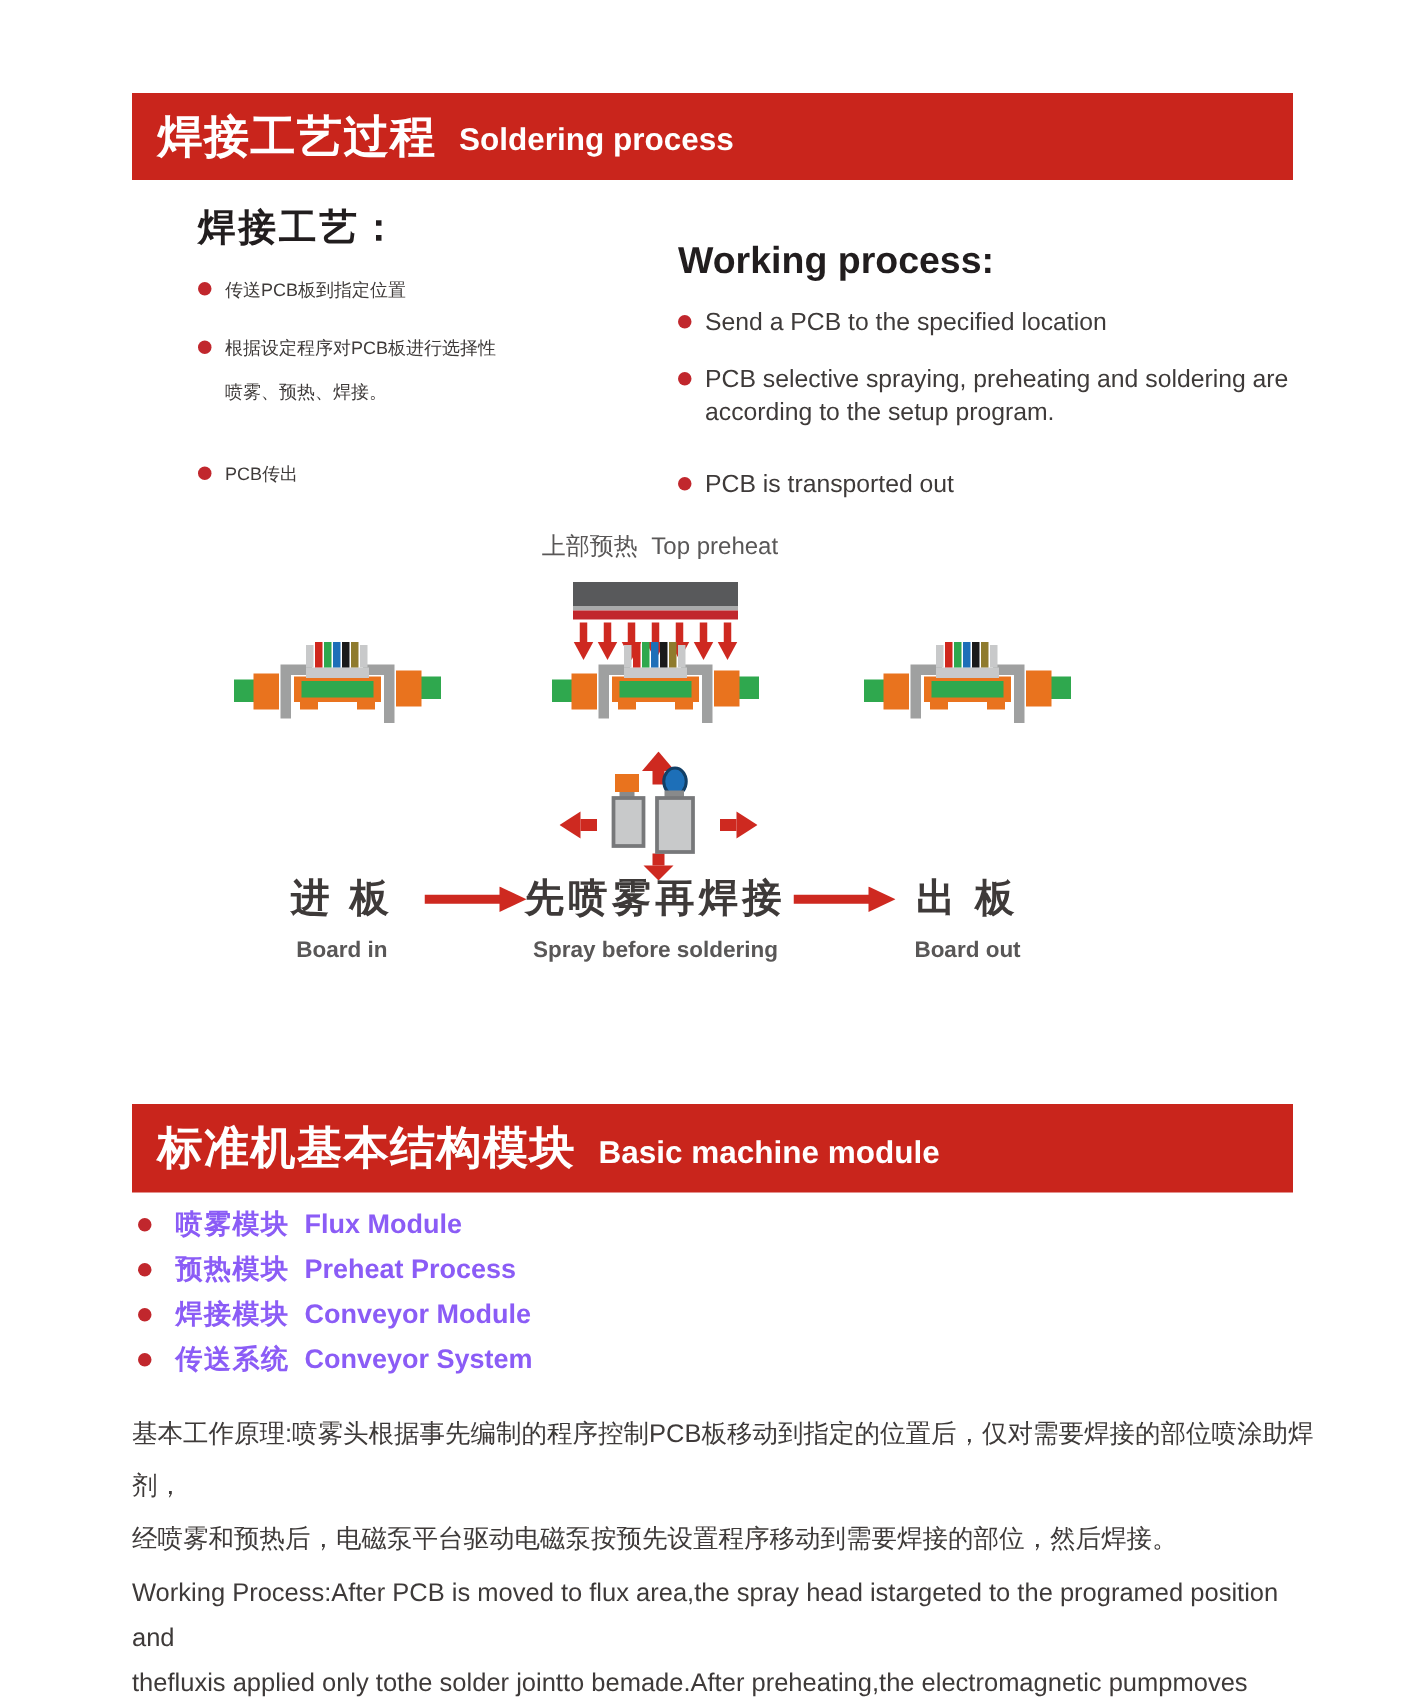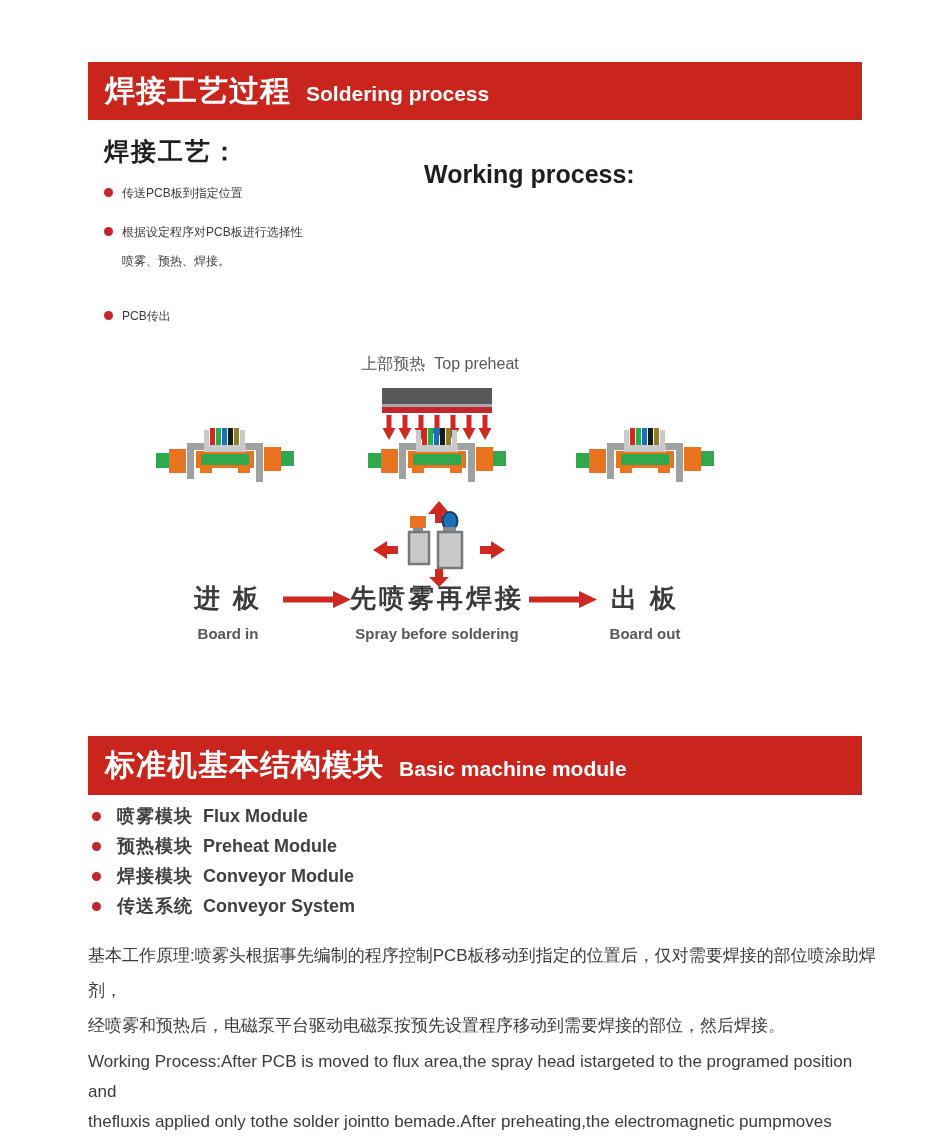--- a/index.html
+++ b/index.html
@@ -9,21 +9,21 @@
 
   
   .banner{position:absolute;left:88px;width:774px;background:var(--banner_red,#C9251C);
           display:flex;align-items:center;padding-left:17px;box-sizing:border-box;color:#fff;}
   .banner1{top:62px;height:58px;}
   .banner2{top:736px;height:59px;}
   .banner .bzh{font-size:30px;font-weight:bold;letter-spacing:1px;white-space:nowrap;}
   .banner .ben{font-size:21px;font-weight:bold;margin-left:15px;position:relative;top:3px;white-space:nowrap;}
 
   
-  .cols{position:absolute;top:135px;left:104px;width:742px;display:flex;}
+  .cols{position:absolute;top:135px;left:132px;width:742px;display:flex;}
   .col-left{width:320px;}
   .col-right{width:422px;}
   .col-head{margin:0;height:40px;font-weight:bold;color:#211D1E;}
   .col-left .col-head{font-size:25px;letter-spacing:2px;}
   .col-right .col-head{font-size:25px;margin-top:25px;}
   ul.bullets{list-style:none;margin:4px 0 0;padding:0;}
   ul.bullets li{position:relative;padding-left:18px;white-space:pre-line;}
   .col-left  ul.bullets li{font-size:12px;line-height:29px;margin-bottom:10px;}
   .col-right ul.bullets li{font-size:16.5px;line-height:22px;margin-bottom:16px;}
   ul.bullets li .dot{position:absolute;left:0;top:9px;width:9px;height:9px;border-radius:50%;
@@ -42,21 +42,21 @@
   .nozzles{position:absolute;left:351px;top:149px;transform:translateX(-50%);}
   .step{position:absolute;top:229px;transform:translateX(-50%);text-align:center;}
   .step.s1{left:140px;} .step.s2{left:349px;} .step.s3{left:557px;}
   .step .szh{font-size:26px;font-weight:bold;color:#3E3A39;letter-spacing:3px;white-space:nowrap;}
   .step .sen{margin-top:9px;font-size:15px;font-weight:bold;color:var(--text_gray,#595757);white-space:nowrap;}
   .flow-arrow{position:absolute;top:239px;transform:translateX(-50%);}
   .flow-arrow.fa1{left:229px;} .flow-arrow.fa2{left:475px;}
 
   
   .modules{position:absolute;left:88px;top:801px;list-style:none;margin:0;padding:0;}
-  .modules li{display:flex;align-items:center;height:30px;font-size:18px;font-weight:bold;color:#404040;}
+  .modules li{display:flex;align-items:center;height:30px;font-size:18px;font-weight:bold;color:#8b5cf6;}
   .modules .dot{flex:none;width:9px;height:9px;border-radius:50%;background:var(--bullet_red,#C1272D);
                 margin:0 16px 0 4px;}
   .modules .mzh{width:86px;letter-spacing:1px;white-space:nowrap;}
   .modules .men{white-space:nowrap;}
 
   
   .principle{position:absolute;left:88px;top:938px;width:796px;font-size:17px;color:#3E3A39;}
   .principle p{white-space:pre-line;margin:0;}
   .principle .cn{line-height:35px;margin-bottom:4px;}
   .principle .en{line-height:30px;}
@@ -76,20 +76,26 @@
       <h2 class="col-head">焊接工艺：</h2>
       <ul class="bullets">
         <li><span class="dot"></span><span>传送PCB板到指定位置</span></li>
         <li><span class="dot"></span><span>根据设定程序对PCB板进行选择性
 喷雾、预热、焊接。</span></li>
         <li class="gap"><span class="dot"></span><span>PCB传出</span></li>
       </ul>
     </div>
     <div class="col-right">
       <h2 class="col-head">Working process:</h2>
+      <ul class="bullets">
+        <li><span class="dot"></span><span>Send a PCB to the specified location</span></li>
+        <li><span class="dot"></span><span>PCB selective spraying, preheating and soldering are
+according to the setup program.</span></li>
+        <li class="gap"><span class="dot"></span><span>PCB is transported out</span></li>
+      </ul>
     </div>
   </section>
 
   <div class="diagram">
 
     <div class="preheat-label">
       <span>上部预热</span><span class="plen">Top preheat</span>
     </div>
 
     <svg class="heater" width="110" height="54" viewBox="0 0 110 54">
@@ -224,21 +230,21 @@
 
   <ul class="modules">
     <li>
       <span class="dot"></span>
       <span class="mzh">喷雾模块</span>
       <span class="men">Flux Module</span>
     </li>
     <li>
       <span class="dot"></span>
       <span class="mzh">预热模块</span>
-      <span class="men">Preheat Module</span>
+      <span class="men">Preheat Process</span>
     </li>
     <li>
       <span class="dot"></span>
       <span class="mzh">焊接模块</span>
       <span class="men">Conveyor Module</span>
     </li>
     <li>
       <span class="dot"></span>
       <span class="mzh">传送系统</span>
       <span class="men">Conveyor System</span>

